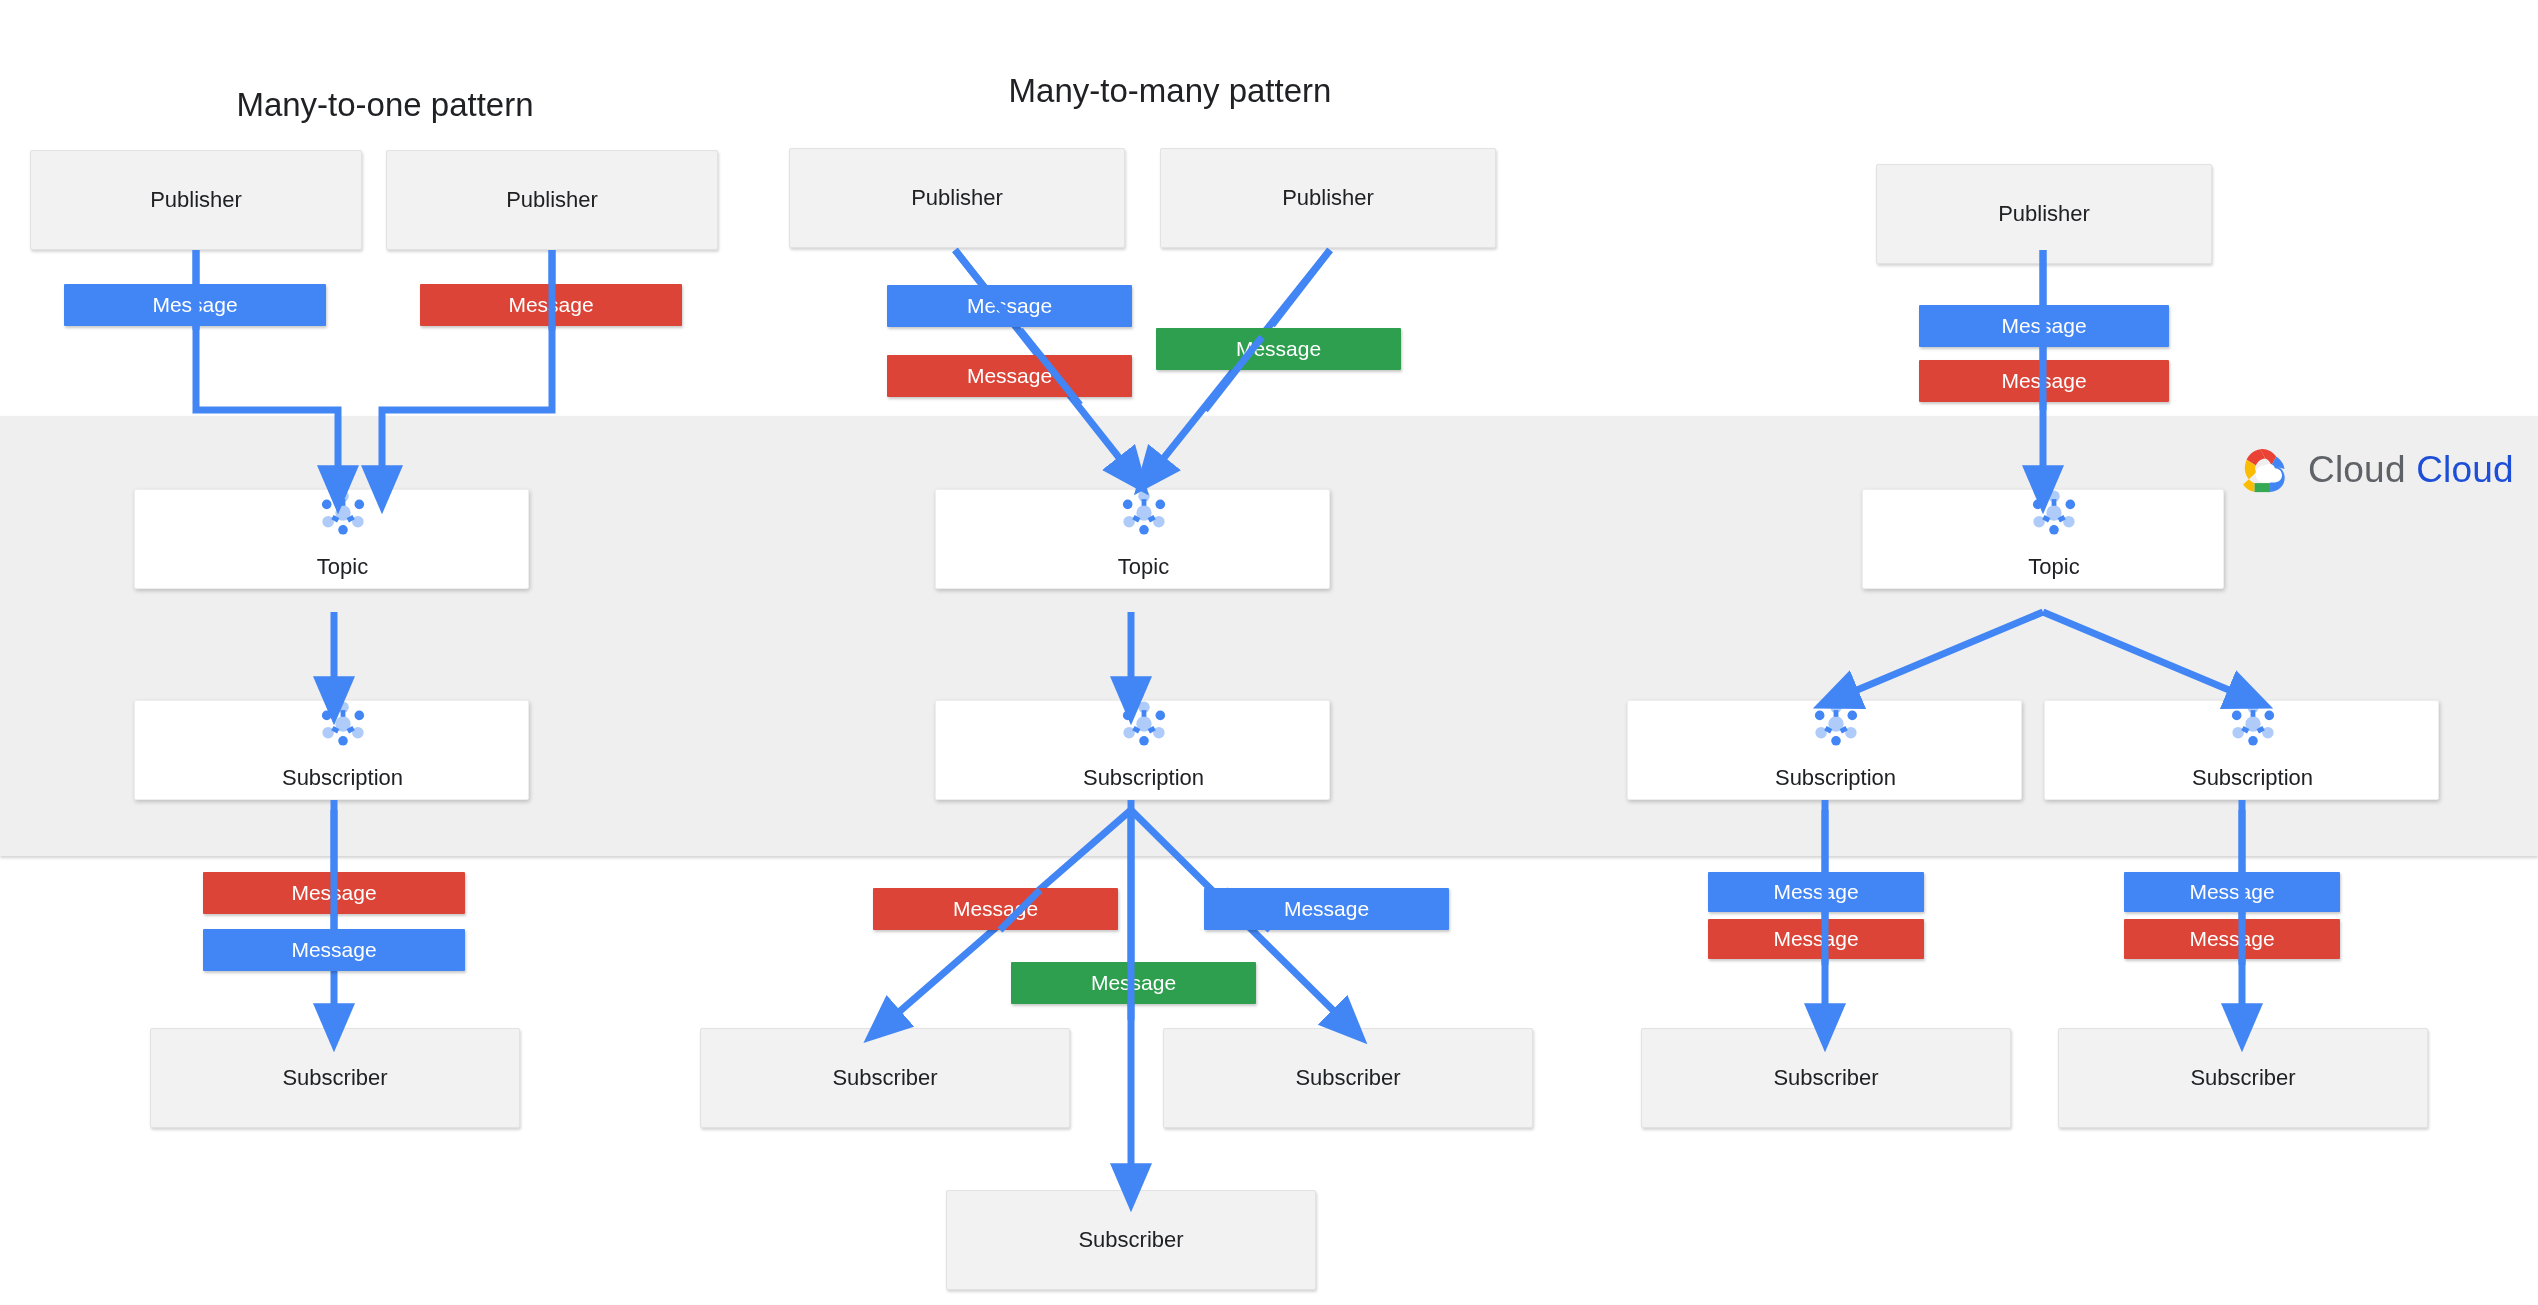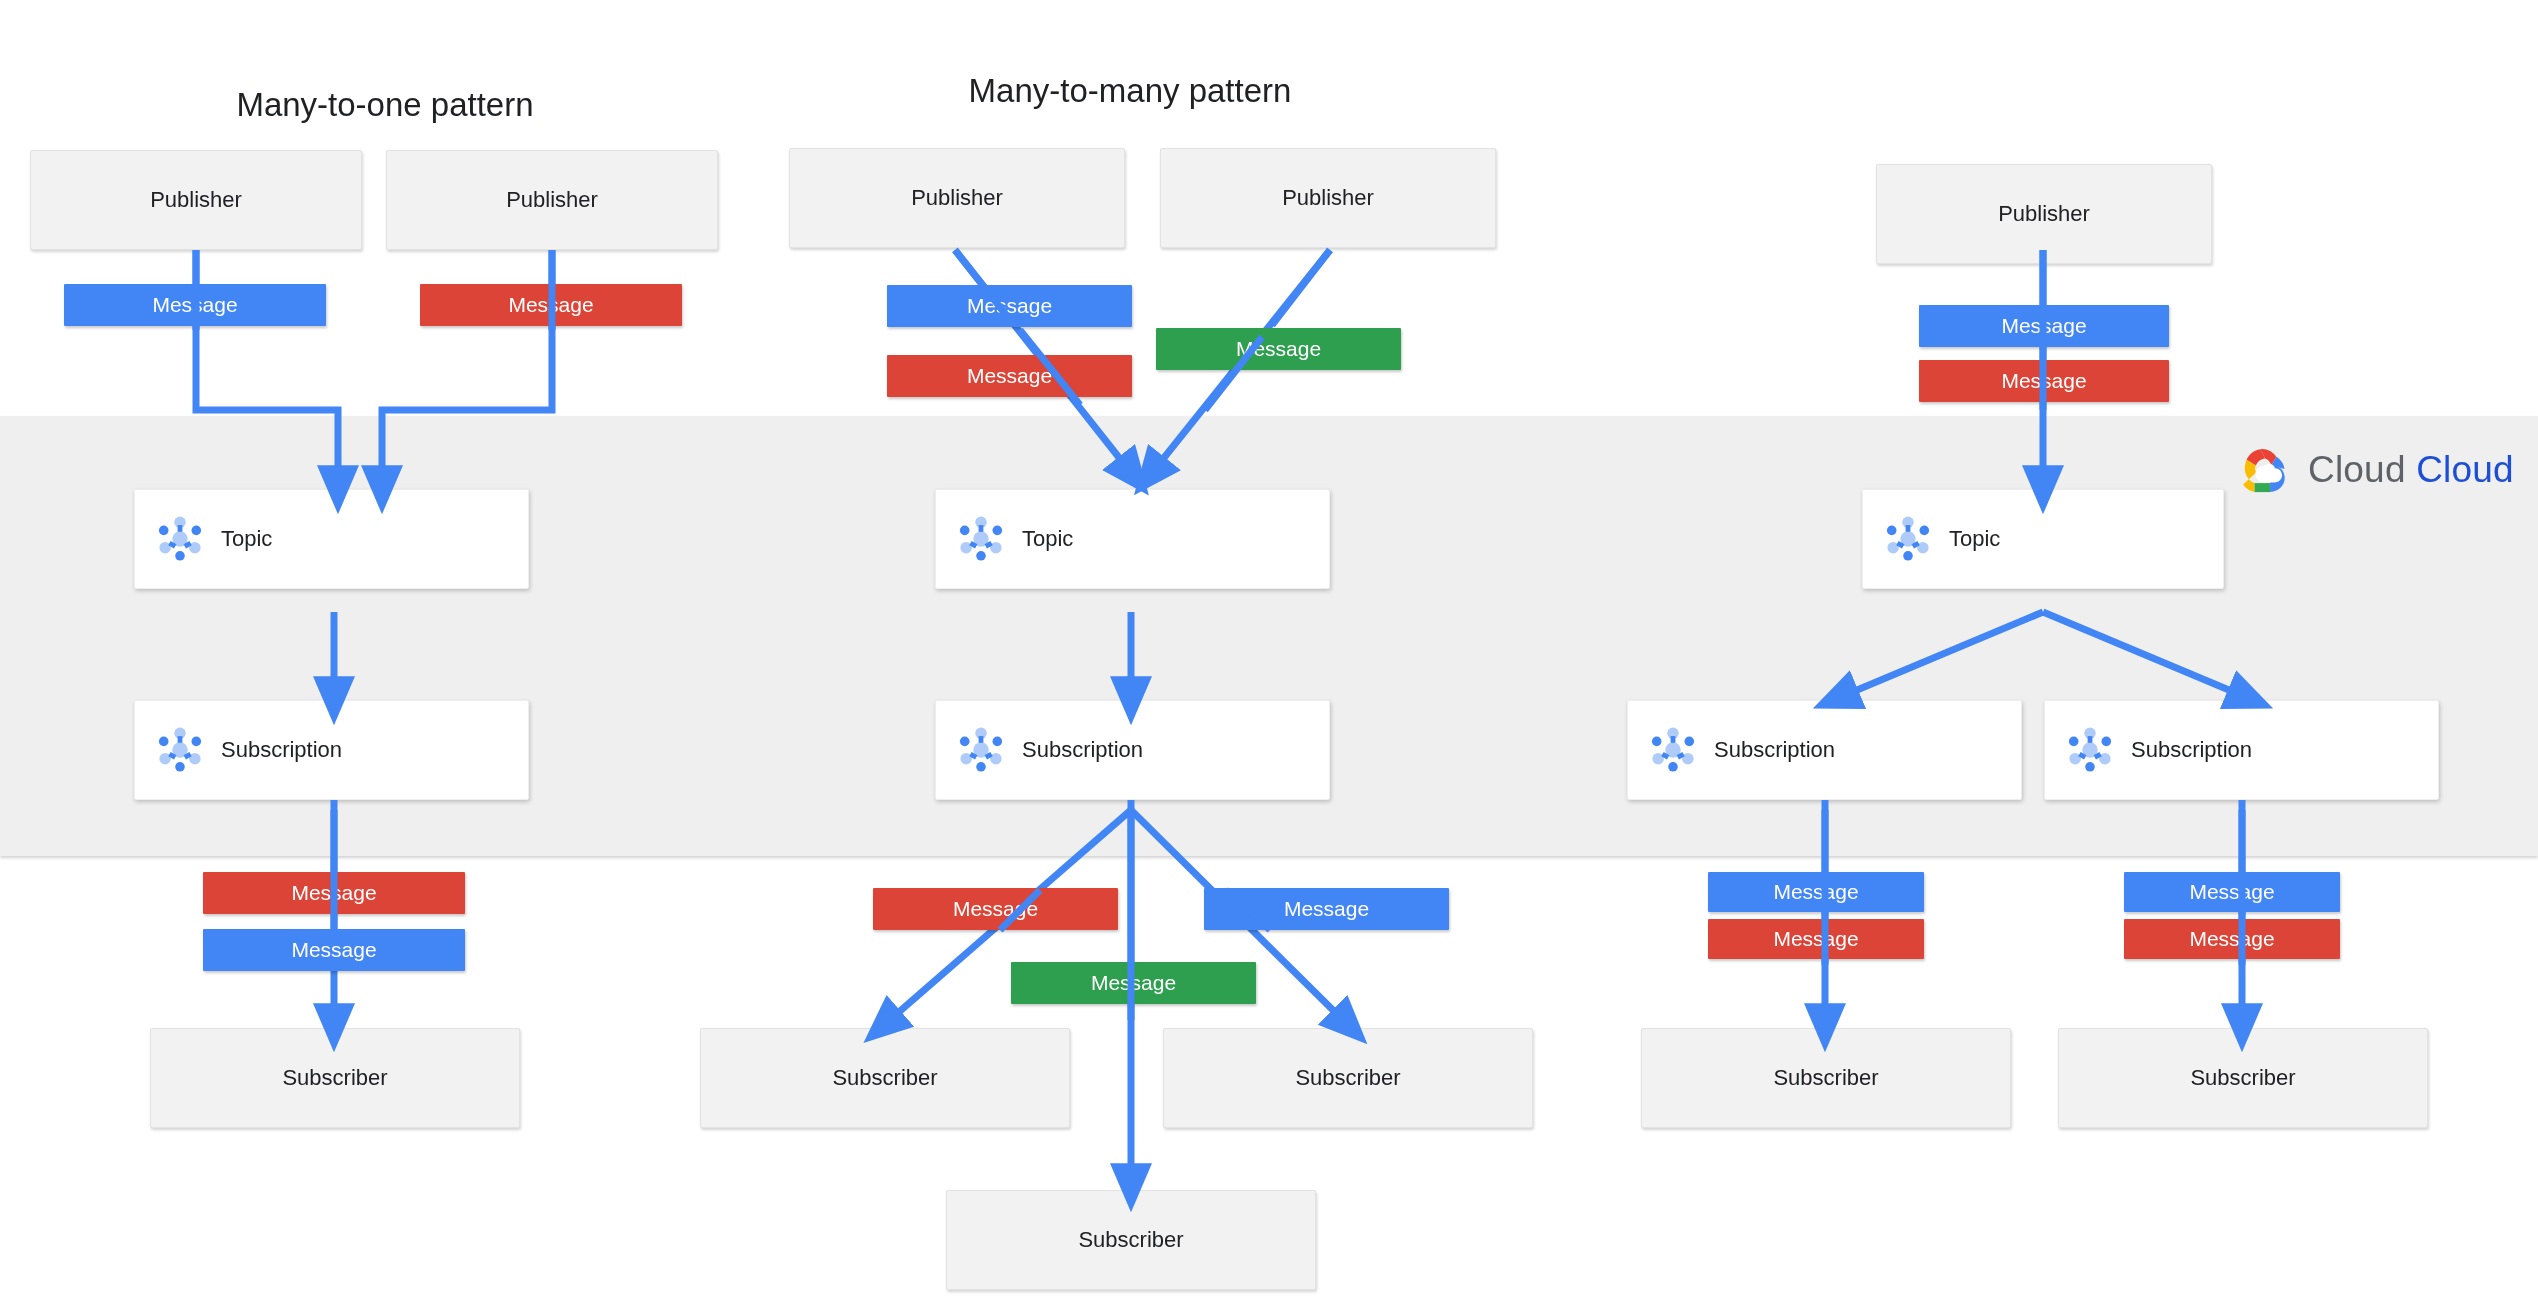--- a/index.html
+++ b/index.html
@@ -72,20 +72,21 @@
     border: 1px solid #e2e2e2;
     box-shadow: 1px 2px 3px rgba(0,0,0,0.17);
   }
   .node.pubsub {
     background: #ffffff;
     border: 1px solid #eeeeee;
     box-shadow: 1px 2px 4px rgba(0,0,0,0.20);
     justify-content: flex-start;
     padding-left: 22px;
     gap: 18px;
+    flex-direction: column;
   }
   .node .ps-icon { width: 46px; height: 46px; flex: 0 0 46px; display:block; }
 
   
   .msg {
     position: absolute;
     box-sizing: border-box;
     display: flex;
     align-items: center;
     justify-content: center;
@@ -198,21 +199,21 @@
     <span>Message</span>
   </div>
   <div class="msg blue" style="left:203px; top:929px; width:262px; height:42px;">
     <span>Message</span>
   </div>
 
   <div class="node endpoint" style="left:150px; top:1028px; width:370px; height:100px;">
     <span>Subscriber</span>
   </div>
 
-  <div class="title" style="left:810px; top:72px; width:640px;">Many-to-many  pattern</div>
+  <div class="title" style="left:850px; top:72px; width:640px;">Many-to-many  pattern</div>
 
   <div class="node endpoint" style="left:789px; top:148px; width:336px; height:100px;">
     <span>Publisher</span>
   </div>
   <div class="node endpoint" style="left:1160px; top:148px; width:336px; height:100px;">
     <span>Publisher</span>
   </div>
 
   <div class="msg blue" style="left:887px; top:285px; width:245px; height:42px;">
     <span>Message</span>

